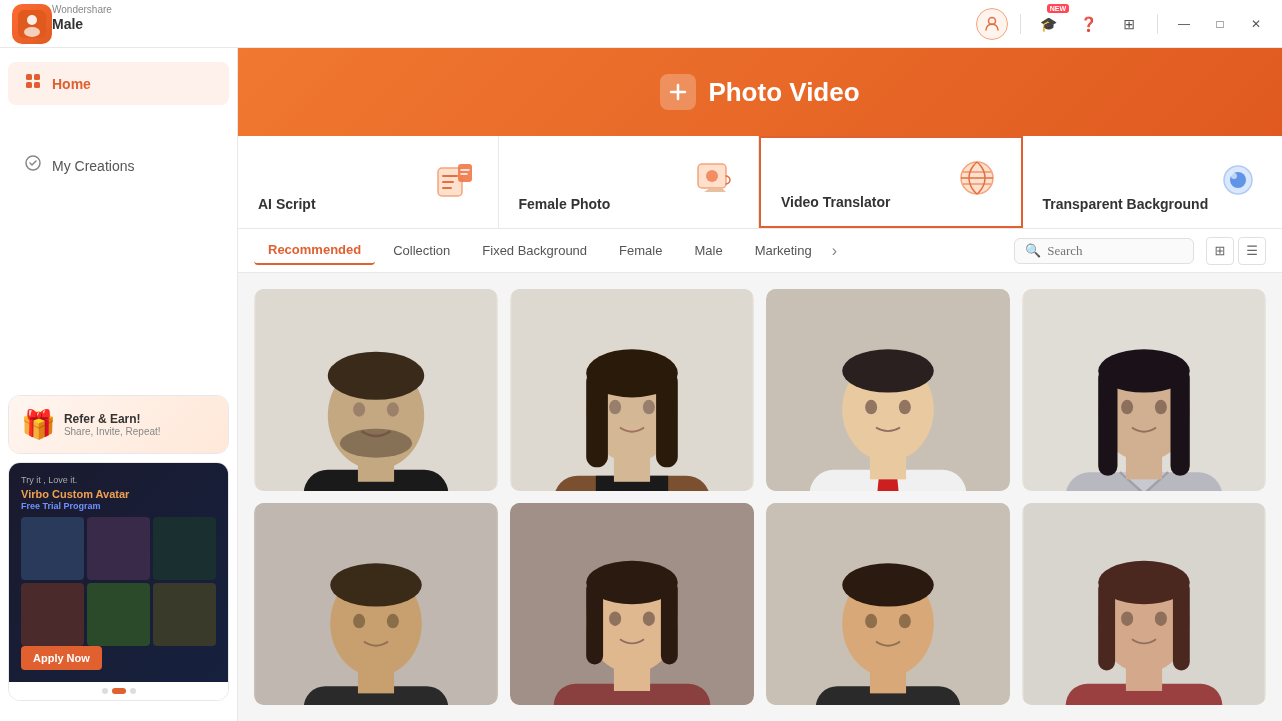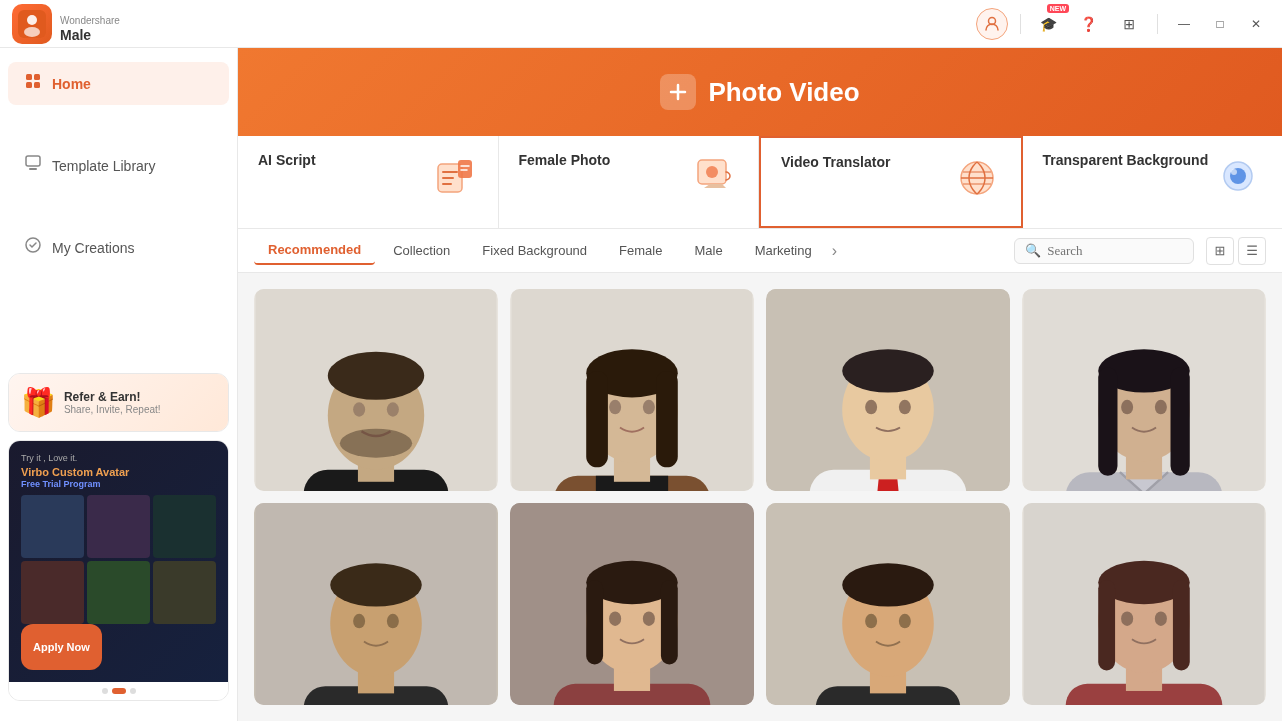--- a/index.html
+++ b/index.html
@@ -9,21 +9,21 @@
     .title-bar {
       height: 48px;
       background: #fff;
       display: flex;
       align-items: center;
       justify-content: space-between;
       padding: 0 12px;
       border-bottom: 1px solid #e8e8e8;
       flex-shrink: 0;
     }
-    .title-bar-left { display: flex; align-items: flex-end; gap: 8px; }
+    .title-bar-left { display: flex; align-items: flex-start; gap: 0; }
     .app-logo {
       width: 40px; height: 40px; border-radius: 10px;
       background: linear-gradient(135deg, #ff6b35, #e05a1e);
       display: flex; align-items: center; justify-content: center;
       font-size: 18px;
     }
     .app-name { display: flex; flex-direction: column; line-height: 1.2; }
     .app-brand { font-size: 10px; color: #888; }
     .app-title { font-size: 14px; font-weight: 700; color: #333; }
     .title-bar-right { display: flex; align-items: center; gap: 8px; }
@@ -78,21 +78,21 @@
     .promo-refer-text p { font-size: 10px; color: #888; }
     .promo-avatar {
       background: linear-gradient(135deg, #1a1a2e, #16213e);
       padding: 12px; position: relative; min-height: 120px;
       display: flex; flex-direction: column; justify-content: space-between;
     }
     .promo-avatar-title { color: #fff; font-size: 10px; line-height: 1.3; }
     .promo-avatar-title span { color: #e06030; font-weight: 700; font-size: 12px; }
     .promo-apply-btn {
       background: #e06030; color: #fff; border: none;
-      padding: 17px 12px; border-radius: 12px; font-size: 11px;
+      padding: 6px 12px; border-radius: 4px; font-size: 11px;
       cursor: pointer; align-self: flex-start; font-weight: 600;
     }
     .promo-dots { display: flex; gap: 4px; justify-content: center; padding: 6px; background: #fff; }
     .dot { width: 6px; height: 6px; border-radius: 50%; background: #ddd; }
     .dot.active { background: #e06030; width: 14px; border-radius: 3px; }
     .avatar-grid { display: grid; grid-template-columns: 1fr 1fr 1fr; gap: 3px; margin-top: 4px; }
     .avatar-thumb { width: 100%; aspect-ratio: 1; background: #2a2a4a; border-radius: 4px; overflow: hidden; }
 
     
     .content { flex: 1; display: flex; flex-direction: column; overflow: hidden; background: #f5f5f5; }
@@ -109,21 +109,21 @@
       display: flex; align-items: center; justify-content: center; font-size: 20px;
     }
     .hero-title { font-size: 26px; font-weight: 700; }
 
     
     .feature-row {
       display: flex; background: #fff; border-bottom: 1px solid #e8e8e8;
       flex-shrink: 0;
     }
     .feature-card {
-      flex: 1; padding: 16px 20px; display: flex; align-items: flex-start;
+      flex: 1; padding: 16px 20px; display: flex; align-items: flex-end;
       justify-content: space-between; cursor: pointer; border-right: 1px solid #e8e8e8;
       min-height: 70px; position: relative;
     }
     .feature-card:last-child { border-right: none; }
     .feature-card.selected { border: 2px solid #e06030; }
     .feature-card-label { font-size: 14px; font-weight: 600; color: #333; }
     .feature-card-icon { font-size: 32px; }
 
     
     .filter-bar {
@@ -228,29 +228,20 @@
     <div class="sidebar-item active">
       <span class="sidebar-icon">
         <svg width="18" height="18" viewBox="0 0 18 18" fill="none">
           <rect x="2" y="2" width="6" height="6" rx="1.5" fill="#e06030"></rect>
           <rect x="10" y="2" width="6" height="6" rx="1.5" fill="#e06030"></rect>
           <rect x="2" y="10" width="6" height="6" rx="1.5" fill="#e06030"></rect>
           <rect x="10" y="10" width="6" height="6" rx="1.5" fill="#e06030"></rect>
         </svg>
       </span>
       <span>Home</span>
-    </div>
-    <div class="sidebar-item">
-      <span class="sidebar-icon">
-        <svg width="18" height="18" viewBox="0 0 18 18" fill="none">
-          <rect x="2" y="2" width="14" height="10" rx="2" stroke="#888" stroke-width="1.5"></rect>
-          <rect x="5" y="14" width="8" height="2" rx="1" fill="#888"></rect>
-        </svg>
-      </span>
-      <span>Template Library</span>
     </div>
     <div class="sidebar-item">
       <span class="sidebar-icon">
         <svg width="18" height="18" viewBox="0 0 18 18" fill="none">
           <circle cx="9" cy="9" r="7" stroke="#888" stroke-width="1.5"></circle>
           <path d="M6 9l2 2 4-4" stroke="#888" stroke-width="1.5" stroke-linecap="round"></path>
         </svg>
       </span>
       <span>My Creations</span>
     </div>

